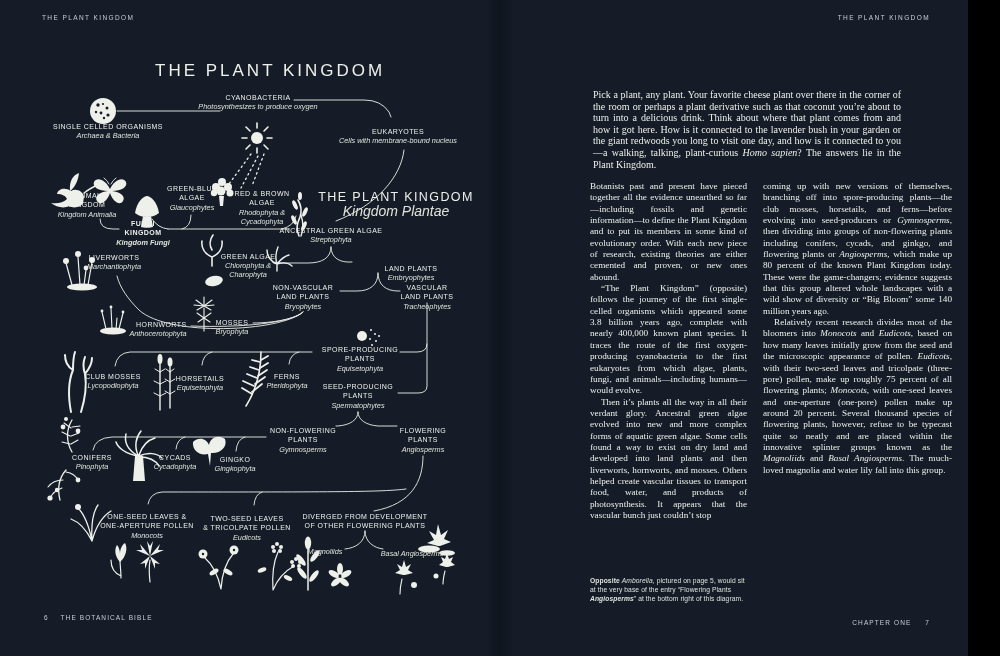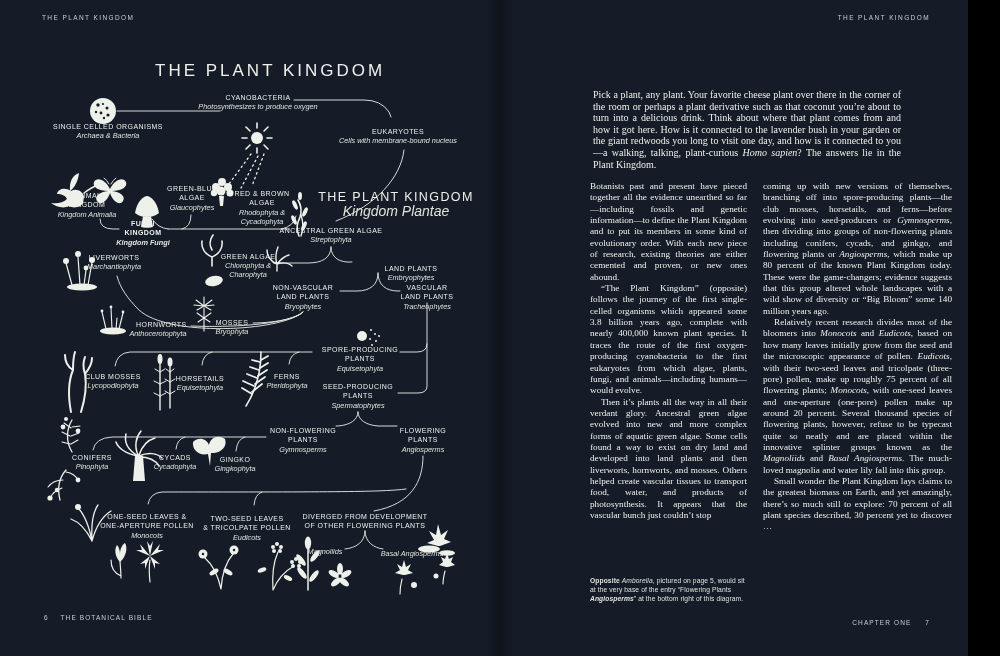--- a/index.html
+++ b/index.html
@@ -453,21 +453,20 @@
 
   <div class="col col-1">
     <p class="noindent">Botanists past and present have pieced together all the evidence unearthed so far—including fossils and genetic information—to define the Plant Kingdom and to put its members in some kind of evolutionary order. With each new piece of research, existing theories are either cemented and proven, or new ones abound.</p>
     <p>“The Plant Kingdom” (opposite) follows the journey of the first single-celled organisms which appeared some 3.8 billion years ago, complete with nearly 400,000 known plant species. It traces the route of the first oxygen-producing cyanobacteria to the first eukaryotes from which algae, plants, fungi, and animals—including humans—would evolve.</p>
     <p>Then it’s plants all the way in all their verdant glory. Ancestral green algae evolved into new and more complex forms of aquatic green algae. Some cells found a way to exist on dry land and developed into land plants and then liverworts, hornworts, and mosses. Others helped create vascular tissues to transport food, water, and products of photosynthesis. It appears that the vascular bunch just couldn’t stop</p>
   </div>
 
   <div class="col col-2">
     <p class="noindent">coming up with new versions of themselves, branching off into spore-producing plants—the club mosses, horsetails, and ferns—before evolving into seed-producers or <i>Gymnosperms</i>, then dividing into groups of non-flowering plants including conifers, cycads, and ginkgo, and flowering plants or <i>Angiosperms</i>, which make up 80 percent of the known Plant Kingdom today. These were the game-changers; evidence suggests that this group altered whole landscapes with a wild show of diversity or “Big Bloom” some 140 million years ago.</p>
     <p>Relatively recent research divides most of the bloomers into <i>Monocots</i> and <i>Eudicots</i>, based on how many leaves initially grow from the seed and the microscopic appearance of pollen. <i>Eudicots</i>, with their two-seed leaves and tricolpate (three-pore) pollen, make up roughly 75 percent of all flowering plants; <i>Monocots</i>, with one-seed leaves and one-aperture (one-pore) pollen make up around 20 percent. Several thousand species of flowering plants, however, refuse to be typecast quite so neatly and are placed within the innovative splinter groups known as the <i>Magnoliids</i> and <i>Basal Angiosperms</i>. The much-loved magnolia and water lily fall into this group.</p>
-    <p>Small wonder the Plant Kingdom lays claims to the greatest biomass on Earth, and yet amazingly, there’s so much still to explore: 70 percent of all plant species described, 30 percent yet to discover …</p>
   </div>
 
   <p class="caption"><b>Opposite</b>  <i>Amborella</i>, pictured on page 5, would sit at the very base of the entry “Flowering Plants <b><i>Angiosperms</i></b>” at the bottom right of this diagram.</p>
 
   <div class="footer footer-left">
     <span class="num">6</span>
     <span>THE BOTANICAL BIBLE</span>
   </div>
   <div class="footer footer-right">
     <span>CHAPTER ONE</span>

